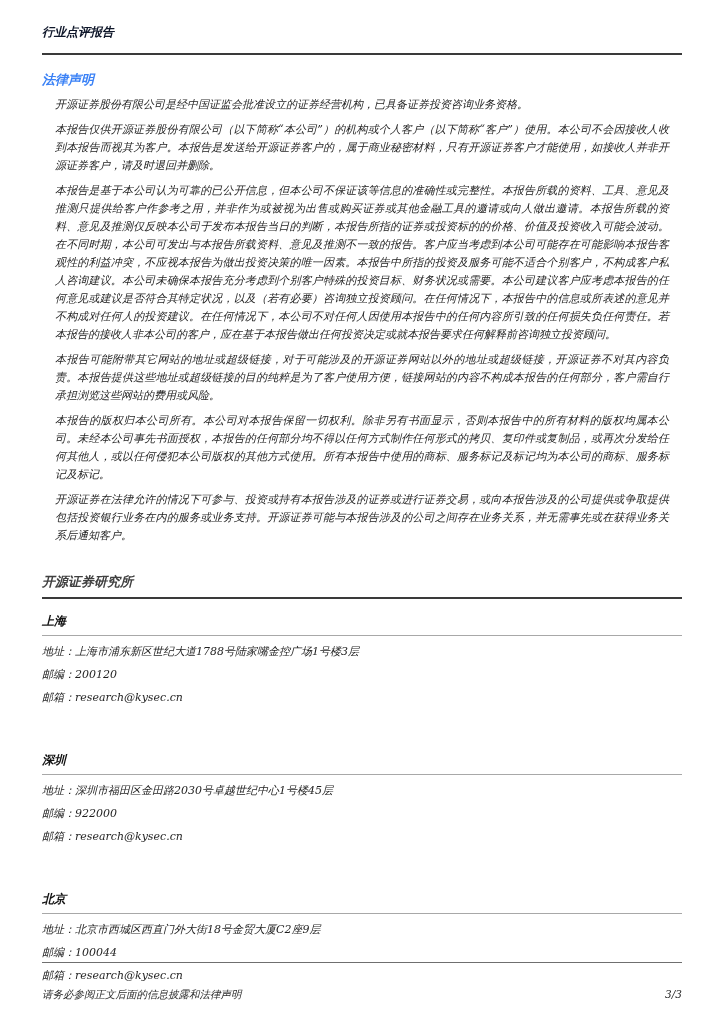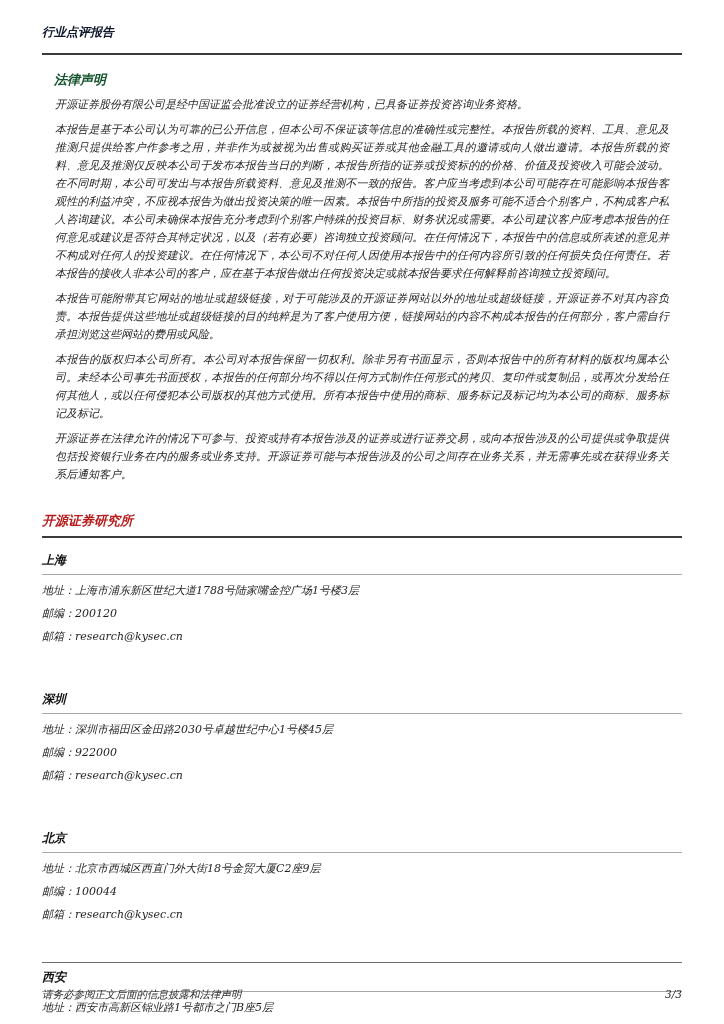--- a/index.html
+++ b/index.html
@@ -33,31 +33,31 @@
     font-size:30px;font-weight:bold;color:var(--brand-red);
     letter-spacing:3px;line-height:1;white-space:nowrap;
   }
   .report-type{
     font-size:12px;font-weight:bold;font-style:italic;color:#0f172a;
     padding-bottom:2px;white-space:nowrap;
   }
   
   .legal{margin-top:16px;font-style:italic;}
   .legal-title{
-    font-size:13px;font-weight:bold;color:#14532d;
-    margin:0 0 6px 12px;
+    font-size:13px;font-weight:bold;color:#3b82f6;
+    margin:0 0 6px 0;
   }
   .legal p{
     font-size:11px;line-height:18px;text-align:justify;
     margin:7px 13px;color:#1e1e1e;
   }
   
   .research{margin-top:28px;}
   .research-title{
-    font-size:13px;font-weight:bold;color:#b91c1c;font-style:italic;
+    font-size:13px;font-weight:bold;color:#404040;font-style:italic;
     padding-bottom:6px;border-bottom:2px solid var(--rule-dark);
   }
   .offices{
     display:grid;grid-template-columns:1fr;
     column-gap:46px;row-gap:26px;margin-top:14px;gap:40px;
   }
   .office-city{
     font-size:12px;font-weight:bold;font-style:italic;color:#111;
     padding-bottom:5px;margin-bottom:7px;
     border-bottom:1px solid var(--rule-light);
@@ -81,20 +81,21 @@
 
 <div class="page">
 
   <header class="hdr">
     <div class="report-type">行业点评报告</div>
   </header>
 
   <section class="legal">
     <h2 class="legal-title">法律声明</h2>
     <p>开源证券股份有限公司是经中国证监会批准设立的证券经营机构，已具备证券投资咨询业务资格。</p>
+    <p>本报告仅供开源证券股份有限公司（以下简称“本公司”）的机构或个人客户（以下简称“客户”）使用。本公司不会因接收人收到本报告而视其为客户。本报告是发送给开源证券客户的，属于商业秘密材料，只有开源证券客户才能使用，如接收人并非开源证券客户，请及时退回并删除。</p>
     <p>本报告是基于本公司认为可靠的已公开信息，但本公司不保证该等信息的准确性或完整性。本报告所载的资料、工具、意见及推测只提供给客户作参考之用，并非作为或被视为出售或购买证券或其他金融工具的邀请或向人做出邀请。本报告所载的资料、意见及推测仅反映本公司于发布本报告当日的判断，本报告所指的证券或投资标的的价格、价值及投资收入可能会波动。在不同时期，本公司可发出与本报告所载资料、意见及推测不一致的报告。客户应当考虑到本公司可能存在可能影响本报告客观性的利益冲突，不应视本报告为做出投资决策的唯一因素。本报告中所指的投资及服务可能不适合个别客户，不构成客户私人咨询建议。本公司未确保本报告充分考虑到个别客户特殊的投资目标、财务状况或需要。本公司建议客户应考虑本报告的任何意见或建议是否符合其特定状况，以及（若有必要）咨询独立投资顾问。在任何情况下，本报告中的信息或所表述的意见并不构成对任何人的投资建议。在任何情况下，本公司不对任何人因使用本报告中的任何内容所引致的任何损失负任何责任。若本报告的接收人非本公司的客户，应在基于本报告做出任何投资决定或就本报告要求任何解释前咨询独立投资顾问。</p>
     <p>本报告可能附带其它网站的地址或超级链接，对于可能涉及的开源证券网站以外的地址或超级链接，开源证券不对其内容负责。本报告提供这些地址或超级链接的目的纯粹是为了客户使用方便，链接网站的内容不构成本报告的任何部分，客户需自行承担浏览这些网站的费用或风险。</p>
     <p>本报告的版权归本公司所有。本公司对本报告保留一切权利。除非另有书面显示，否则本报告中的所有材料的版权均属本公司。未经本公司事先书面授权，本报告的任何部分均不得以任何方式制作任何形式的拷贝、复印件或复制品，或再次分发给任何其他人，或以任何侵犯本公司版权的其他方式使用。所有本报告中使用的商标、服务标记及标记均为本公司的商标、服务标记及标记。</p>
     <p>开源证券在法律允许的情况下可参与、投资或持有本报告涉及的证券或进行证券交易，或向本报告涉及的公司提供或争取提供包括投资银行业务在内的服务或业务支持。开源证券可能与本报告涉及的公司之间存在业务关系，并无需事先或在获得业务关系后通知客户。</p>
   </section>
 
   <section class="research">
     <h2 class="research-title">开源证券研究所</h2>
     <div class="offices">
 

